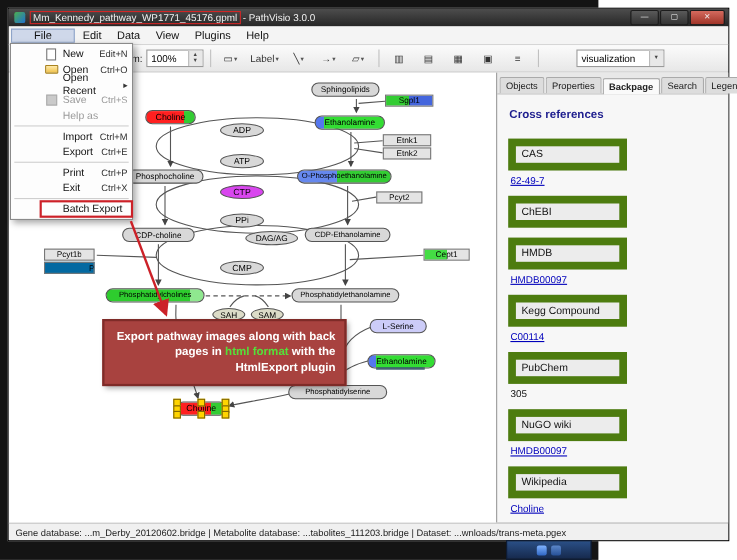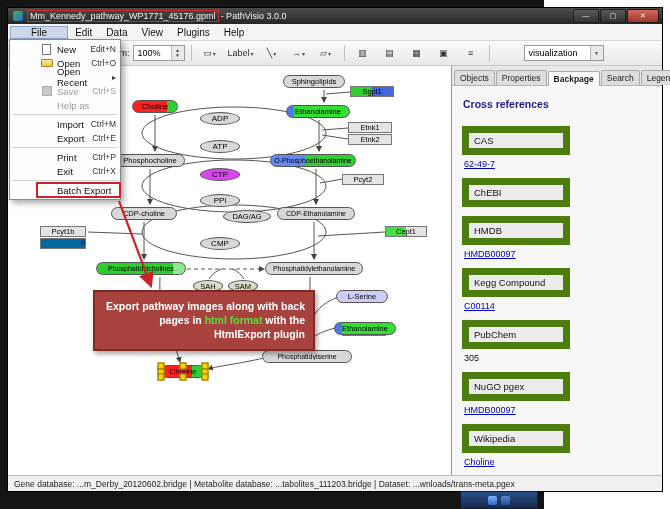--- a/index.html
+++ b/index.html
@@ -317,21 +317,21 @@
             <span class="tab">Legend</span>
           </div>
         <div class="backpage">
           <div class="bp-title">Cross references</div>
           <div id="xref-list">
               <div class="xref"><div class="xref-head">CAS</div><div class="xref-val link">62-49-7</div></div>
               <div class="xref"><div class="xref-head">ChEBI</div></div>
               <div class="xref"><div class="xref-head">HMDB</div><div class="xref-val link">HMDB00097</div></div>
               <div class="xref"><div class="xref-head">Kegg Compound</div><div class="xref-val link">C00114</div></div>
               <div class="xref"><div class="xref-head">PubChem</div><div class="xref-val">305</div></div>
-              <div class="xref"><div class="xref-head">NuGO pgex</div><div class="xref-val link">HMDB00097</div></div>
+              <div class="xref"><div class="xref-head">NuGO wiki</div><div class="xref-val link">HMDB00097</div></div>
               <div class="xref"><div class="xref-head">Wikipedia</div><div class="xref-val link">Choline</div></div>
             </div>
           <div class="bp-footer">Expression data</div>
         </div>
       </div>
     </div>
 
     <div class="statusbar">Gene database: ...m_Derby_20120602.bridge | Metabolite database: ...tabolites_111203.bridge | Dataset: ...wnloads/trans-meta.pgex</div>
   </div>
 

